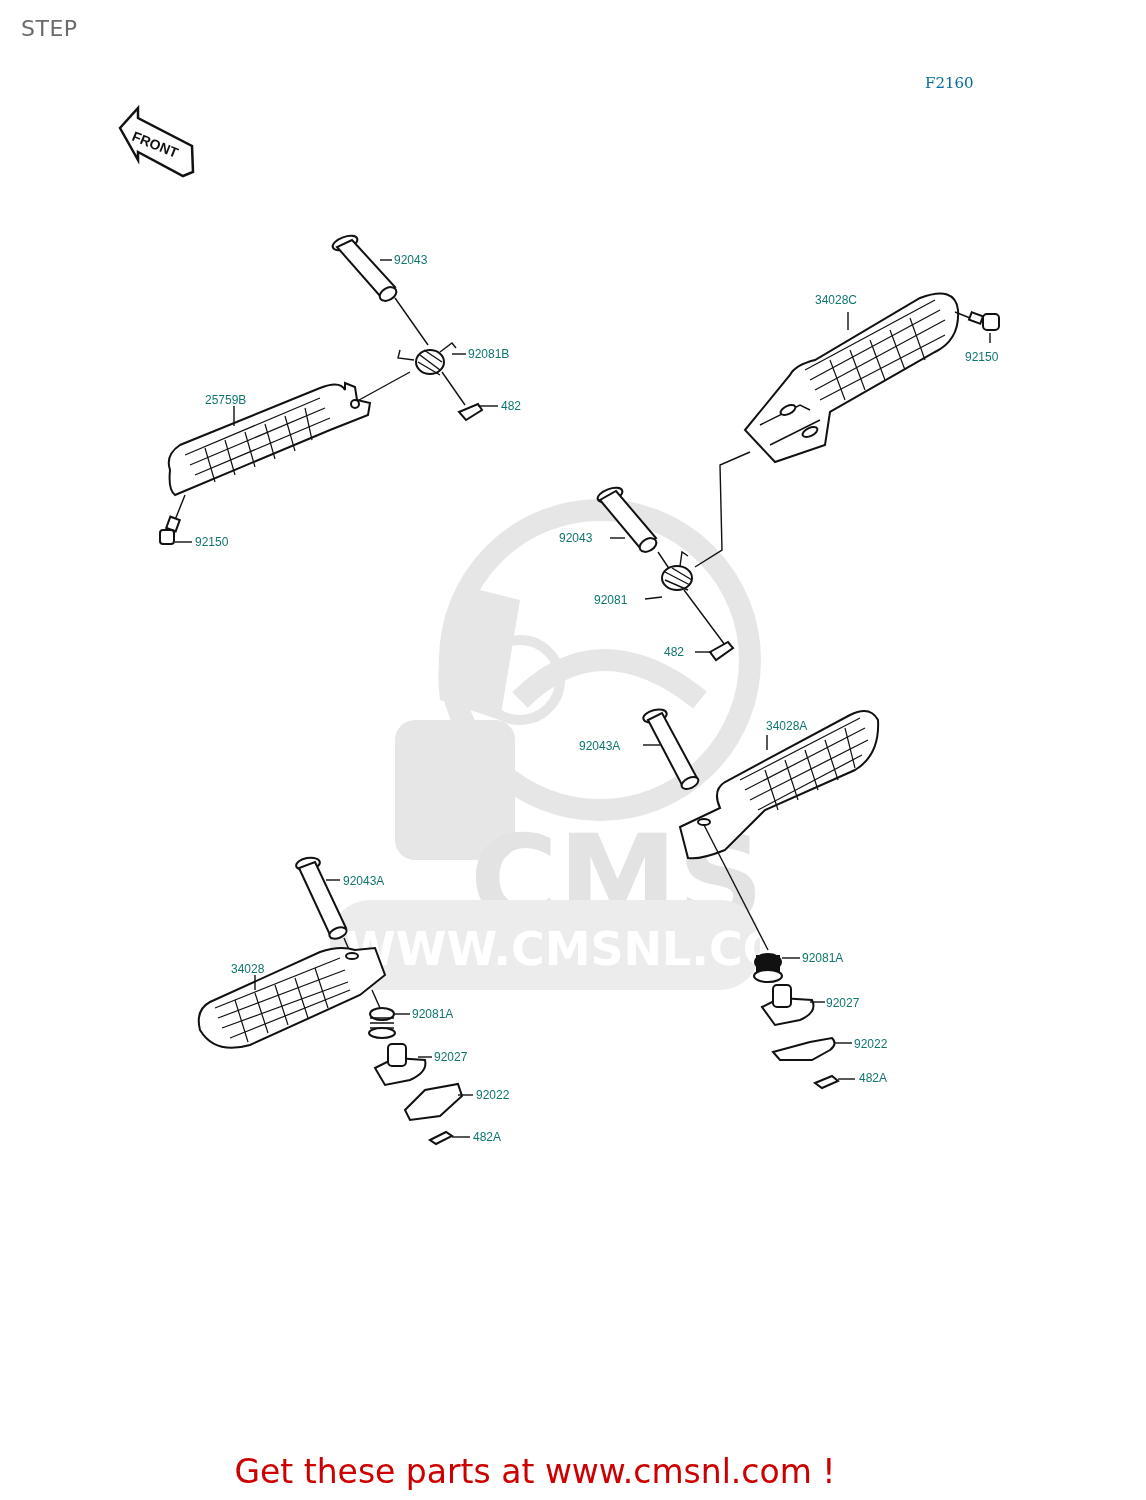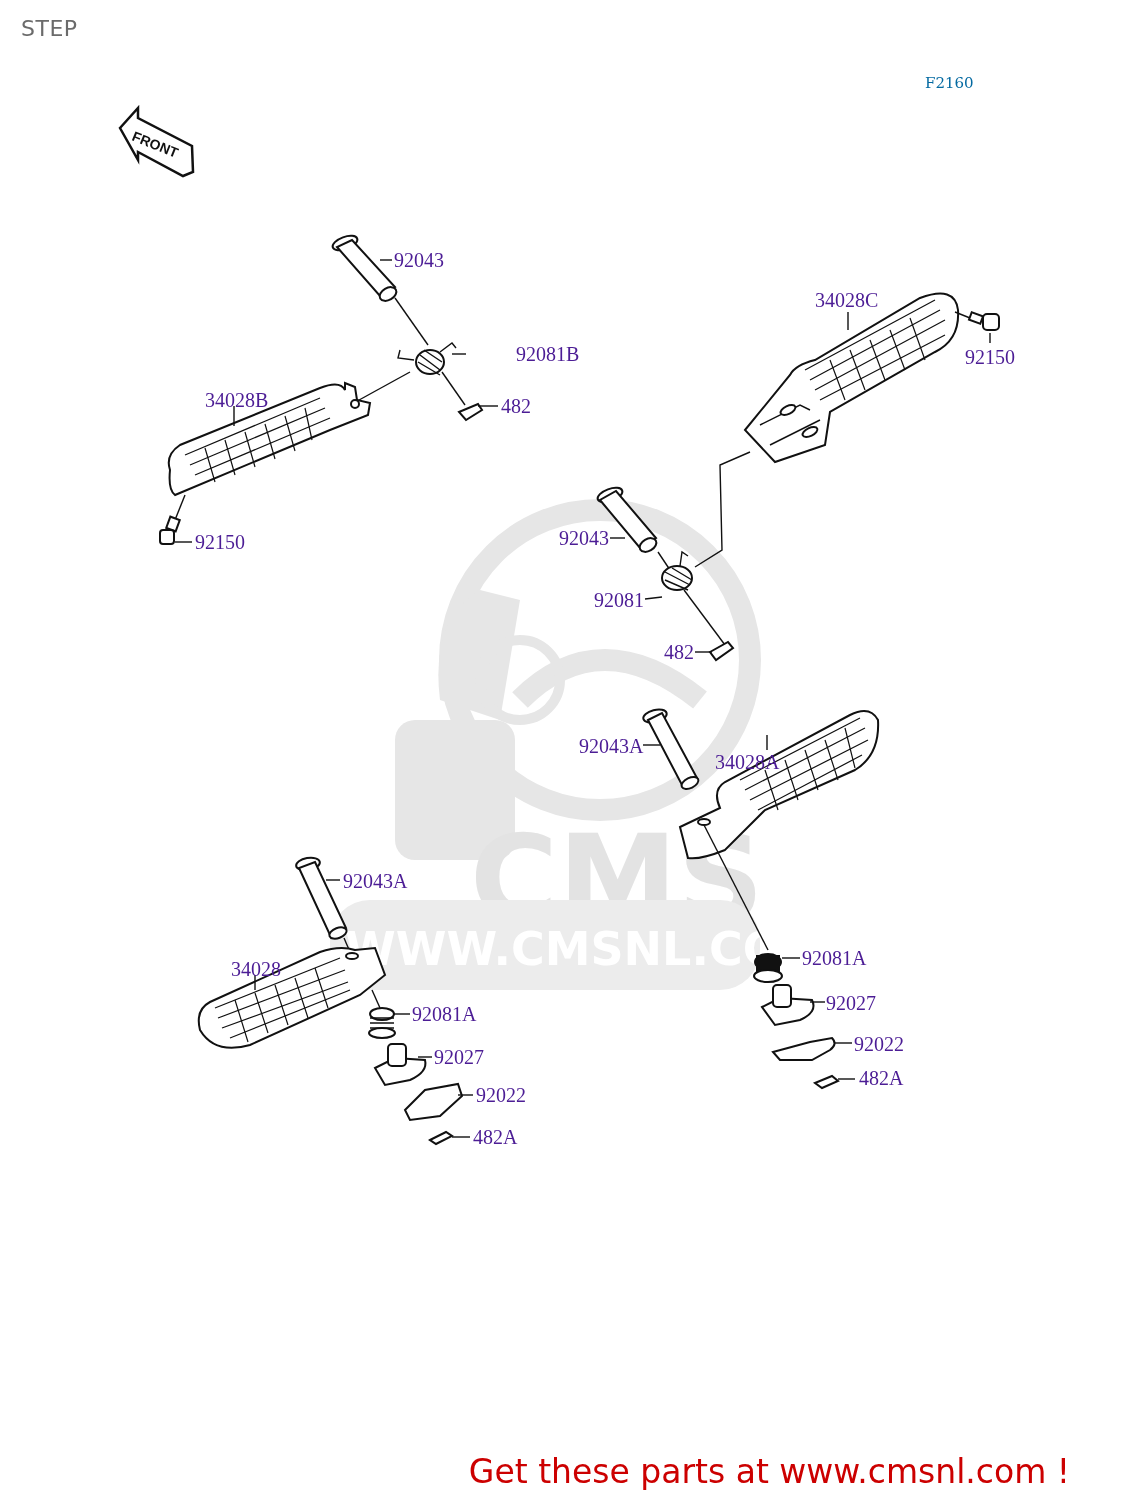--- a/index.html
+++ b/index.html
@@ -1,20 +1,20 @@
 <!DOCTYPE html>
 <html><head>
 <meta charset="utf-8">
 <style>
   html, body { margin:0; padding:0; background:#ffffff; }
   body { width:1146px; height:1500px; position:relative; overflow:hidden; font-family:"DejaVu Sans", sans-serif; }
   .page-title { position:absolute; left:21px; top:16px; font-size:22px; color:#6b6b6b; letter-spacing:0.5px;text-align:center; }
   .fig-code { position:absolute; left:925px; top:74px; font-family:"DejaVu Serif", serif; font-size:15px; color:#0369a1; }
-  .label { position:absolute; font-family:Liberation Serif, serif; font-size:20px; color:#4c1d95; white-space:nowrap; line-height:16px; }
-  .footer { position:absolute; left:0; width:1070px; top:1452px; text-align:right; font-family:"DejaVu Sans", sans-serif; font-size:33px; color:#cc0000; }
+  .label { position:absolute; font-family:Liberation Sans, sans-serif; font-size:12px; color:#0f766e; white-space:nowrap; line-height:16px; }
+  .footer { position:absolute; left:0; width:1070px; top:1452px; text-align:center; font-family:"DejaVu Sans", sans-serif; font-size:33px; color:#cc0000; }
   svg.diagram { position:absolute; left:0; top:0; }
   .part { fill:#fff; stroke:#111; stroke-width:2; }
   .ln { stroke:#111; stroke-width:1.4; fill:none; }
   .wm { fill:#e6e6e6; stroke:none; }
   .wm-stroke { fill:none; stroke:#e6e6e6; stroke-width:22; }
   .wm-text { font-family:"DejaVu Sans", sans-serif; font-weight:bold; fill:#e3e3e3; }
   .grid { fill:none; stroke:#111; stroke-width:1.2; }
 </style>
 </head>
 <body>
@@ -198,33 +198,33 @@
     </g>
     <line class="ln" x1="458" y1="1095" x2="473" y2="1095"></line>
     <g>
       <path class="part" d="M430 1140 L446 1132 L452 1136 L436 1144 Z"></path>
     </g>
     <line class="ln" x1="452" y1="1137" x2="470" y2="1137"></line>
   </g>
 </svg>
 
 <div class="label" style="left:394px;top:252px;">92043</div>
-<div class="label" style="left:468px;top:346px;margin-left:48px;">92081B</div>
+<div class="label" style="left:468px;top:346px;">92081B</div>
 <div class="label" style="left:501px;top:398px;">482</div>
-<div class="label" style="left:205px;top:392px;">34028B</div>
+<div class="label" style="left:205px;top:392px;">25759B</div>
 <div class="label" style="left:195px;top:534px;">92150</div>
 
 <div class="label" style="left:815px;top:292px;">34028C</div>
 <div class="label" style="left:965px;top:349px;">92150</div>
 <div class="label" style="left:559px;top:530px;">92043</div>
 <div class="label" style="left:594px;top:592px;">92081</div>
 <div class="label" style="left:664px;top:644px;">482</div>
 
 <div class="label" style="left:579px;top:738px;">92043A</div>
-<div class="label" style="left:715px;top:718px;margin-top:36px;">34028A</div>
+<div class="label" style="left:766px;top:718px;">34028A</div>
 <div class="label" style="left:802px;top:950px;">92081A</div>
 <div class="label" style="left:826px;top:995px;">92027</div>
 <div class="label" style="left:854px;top:1036px;">92022</div>
 <div class="label" style="left:859px;top:1070px;">482A</div>
 
 <div class="label" style="left:343px;top:873px;">92043A</div>
 <div class="label" style="left:231px;top:961px;text-align:center;">34028</div>
 <div class="label" style="left:412px;top:1006px;">92081A</div>
 <div class="label" style="left:434px;top:1049px;">92027</div>
 <div class="label" style="left:476px;top:1087px;">92022</div>

